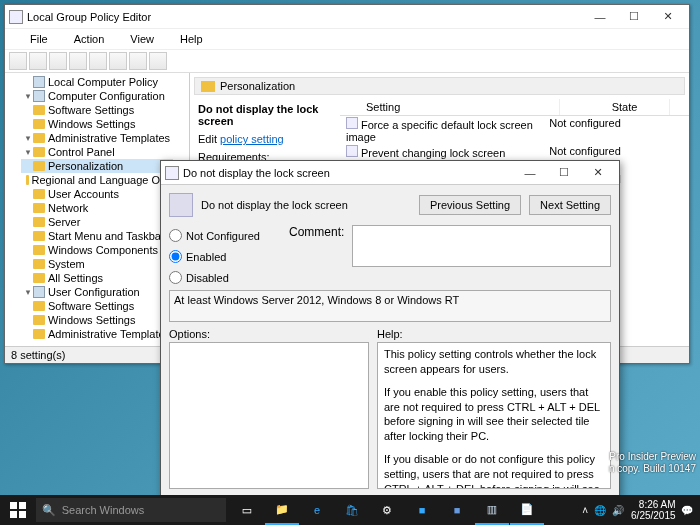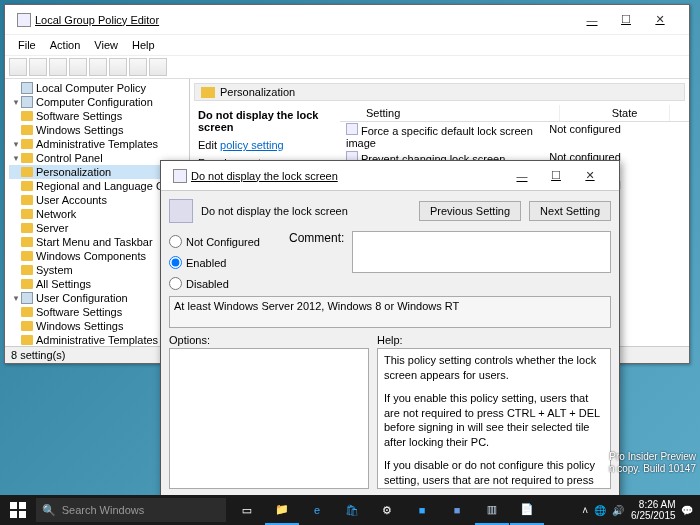--- a/index.html
+++ b/index.html
@@ -1,30 +1,30 @@
 <!DOCTYPE html>
 <html><head>
 <meta charset="utf-8">
 <style>
 * { box-sizing: border-box; margin: 0; padding: 0; font-family: "Segoe UI", Tahoma, sans-serif; }
 body { width: 700px; height: 525px; background: linear-gradient(135deg, #2a7a9a 0%, #3a8aa8 30%, #4a9ab8 60%, #5aaac8 100%); overflow: hidden; position: relative; }
 
 
 .gpedit-win { position:absolute; left:4px; top:4px; width:686px; height:360px; background:#fff; border:1px solid #666; box-shadow:1px 1px 3px rgba(0,0,0,0.3); display:flex; flex-direction:column; font-size:11px; }
-.titlebar { height:30px; display:flex; align-items:center; padding:0 12px; background:#fff; border-bottom:1px solid #eee;text-decoration:underline; }
+.titlebar { height:24px; display:flex; align-items:center; padding:0 4px; background:#fff; border-bottom:1px solid #eee; }
 .titlebar .icon { width:14px; height:14px; margin-right:4px; display:inline-block; border:1px solid #888; background:#eef; }
 .titlebar .title { flex:1; font-size:11px; color:#000; }
 .titlebar .wbtn { width:34px; height:22px; display:flex; align-items:center; justify-content:center; font-size:11px; color:#333; }
-.menubar { padding:2px 7px; display:flex; gap:2px; background:#fff; }
+.menubar { padding:2px 19px; display:flex; gap:14px; background:#fff; }
 .menubar span { padding:2px 6px; font-size:11px; }
 .toolbar { padding:2px 4px; display:flex; gap:2px; background:#fff; border-top:1px solid #eee; border-bottom:1px solid #ddd; }
 .tbtn { width:18px; height:18px; border:1px solid #ccc; background:linear-gradient(#f8f8f8,#e8e8e8); }
 
 .gpedit-body { flex:1; display:flex; overflow:hidden; }
-.tree { width:185px; border-right:1px solid #ccc; overflow:auto; padding:2px 4px; background:#fff; }
+.tree { width:185px; border-right:1px solid #ccc; overflow:auto; padding:2px 16px; background:#fff; }
 .tree .node { white-space:nowrap; padding:1px 2px; font-size:11px; display:flex; align-items:center; }
 .tree .folder-icon { width:12px; height:10px; background:#f0c040; display:inline-block; margin-right:3px; border-radius:1px; }
 .tree .policy-icon { width:12px; height:12px; background:#cde; border:1px solid #89a; display:inline-block; margin-right:3px; }
 .tree .exp { width:10px; display:inline-block; color:#666; font-size:9px; text-align:center; }
 .tree .sel { background:#cce4f7; }
 .p0{padding-left:4px}.p1{padding-left:16px}.p2{padding-left:28px}.p3{padding-left:40px}.p4{padding-left:52px}
 
 .content { flex:1; background:#fff; overflow:hidden; display:flex; flex-direction:column; }
 .content-header { background:#f0f0f0; border:1px solid #ddd; margin:4px; padding:2px 6px; display:flex; align-items:center; }
 .content-header .folder-icon{width:14px;height:11px;background:#f0c040;margin-right:5px;}

